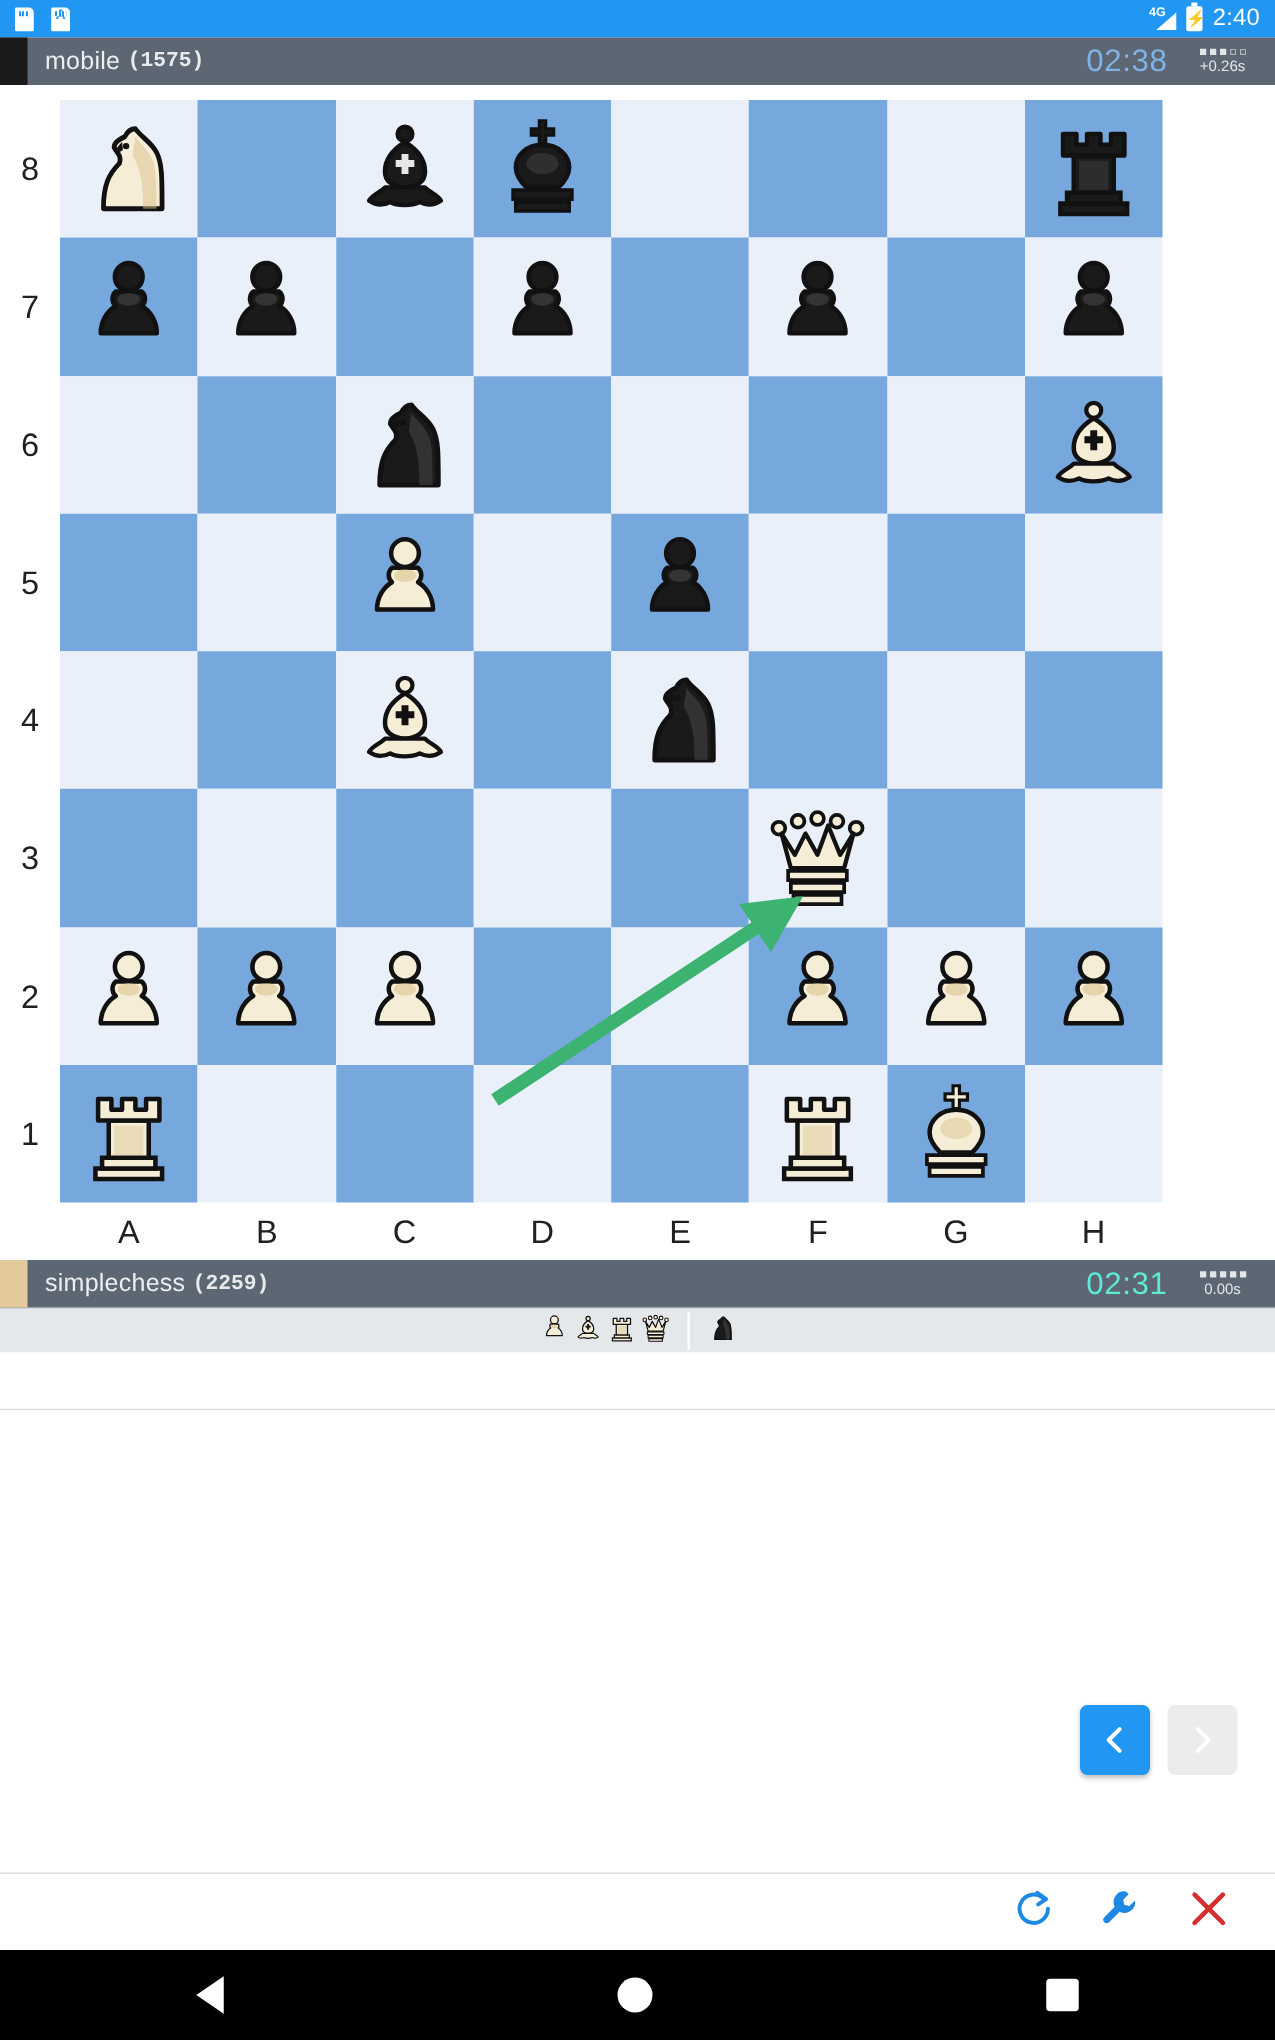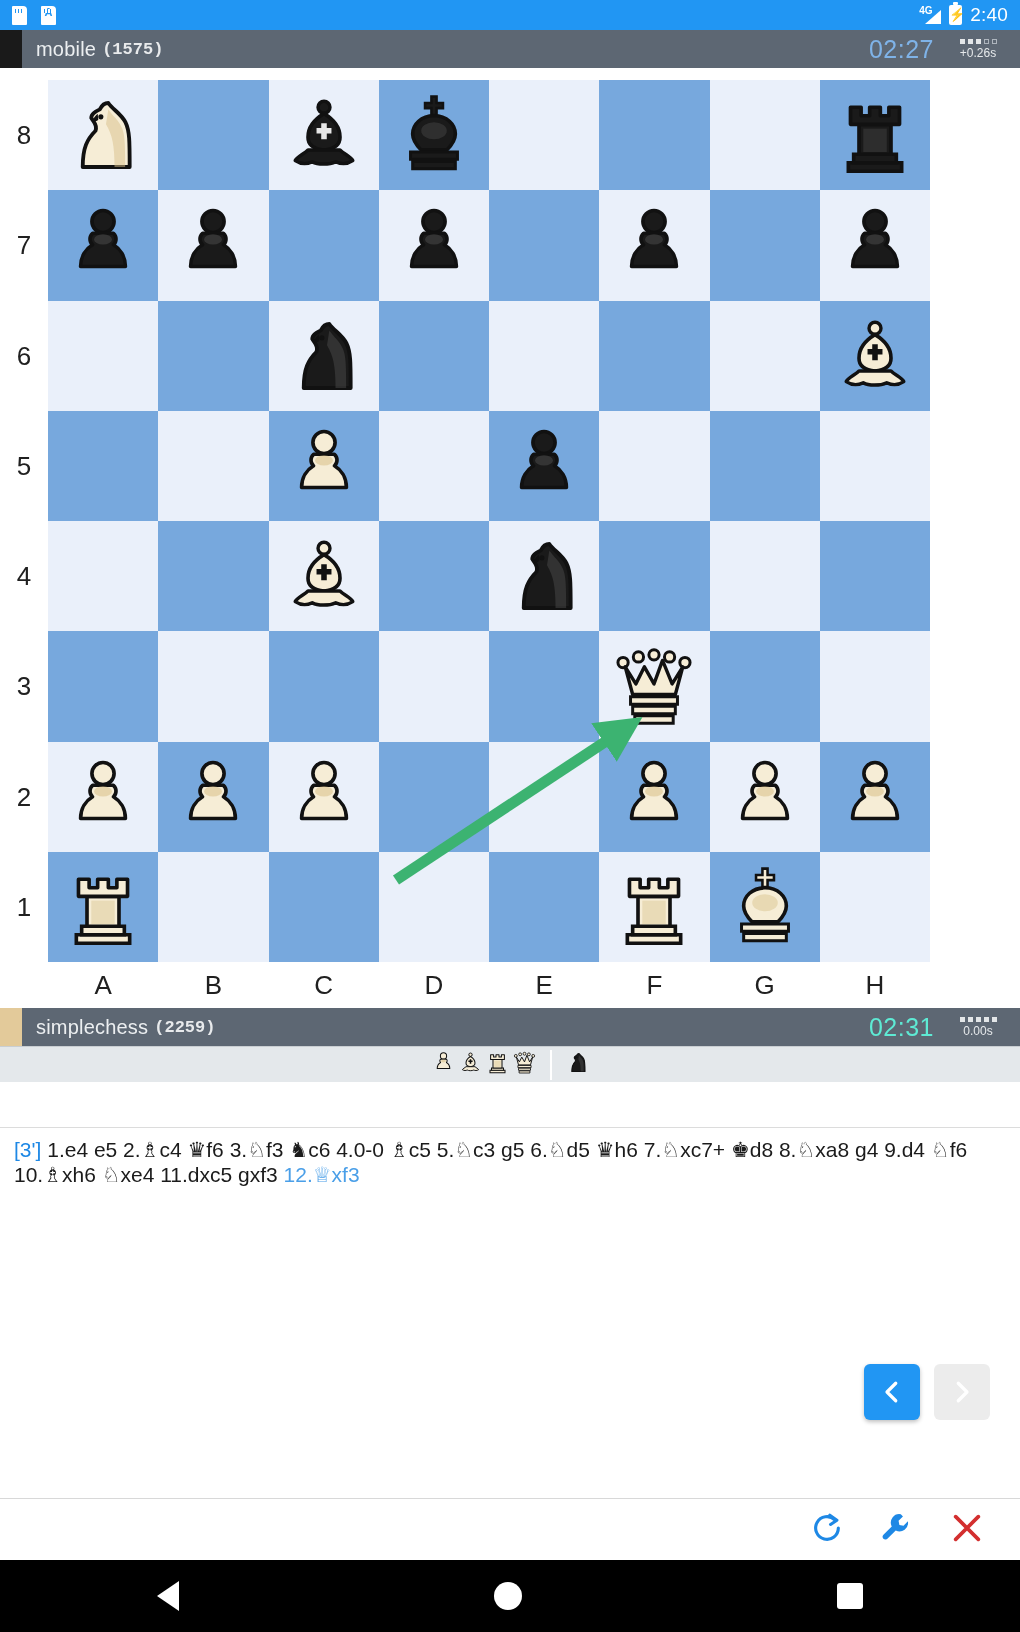--- a/index.html
+++ b/index.html
@@ -178,21 +178,21 @@
         <span class="bolt">⚡</span>
       </span>
     <span class="sb-clock">2:40</span>
   </div>
 </div>
 
 <div class="playerbar">
   <div class="accent" style="background:#1a1a1a"></div>
   <span class="pname">mobile</span>
   <span class="prating">(1575)</span>
-  <span class="pclock">02:27</span>
+  <span class="pclock">02:38</span>
   <span class="lagbox">
     <span class="dots">
       <i></i>
         <i></i>
         <i></i>
         <i class="off"></i>
         <i class="off"></i>
     </span>
     <span class="lagtxt">+0.26s</span>
   </span>
@@ -542,25 +542,20 @@
       <circle cx="21.5" cy="12.5" r="1.2" fill="#111"></circle>
       <path d="M25 9c2 3 5 5 6.5 9 1.2 3.2 1.4 7 1.4 18h-5c0-10-1-15-4-20z" fill="#4a4a4a" opacity=".5"></path>
         </svg></span>
     </span>
 </div>
 
 <div class="tabs">
 </div>
 
 <div class="movepanel">
-  <div class="moves">
-    <span class="clock-tag">[3']</span>
-    <span>1.e4 e5 2.♗c4 ♛f6 3.♘f3 ♞c6 4.0-0 ♗c5 5.♘c3 g5 6.♘d5 ♛h6 7.♘xc7+ ♚d8 8.♘xa8 g4 9.d4 ♘f6</span>
-    <span>10.♗xh6 ♘xe4 11.dxc5 gxf3 </span><span class="cur">12.♕xf3</span>
-  </div>
   <div class="navbtns">
     <button class="navbtn prev">
       <svg viewBox="0 0 24 24">
         <path d="M15 5 L8 12 L15 19" fill="none" stroke="#ffffff" stroke-width="2.6" stroke-linecap="round" stroke-linejoin="round"></path>
       </svg>
     </button>
     <button class="navbtn next">
       <svg viewBox="0 0 24 24">
         <path d="M9 5 L16 12 L9 19" fill="none" stroke="#ffffff" stroke-width="2.6" stroke-linecap="round" stroke-linejoin="round"></path>
       </svg>

